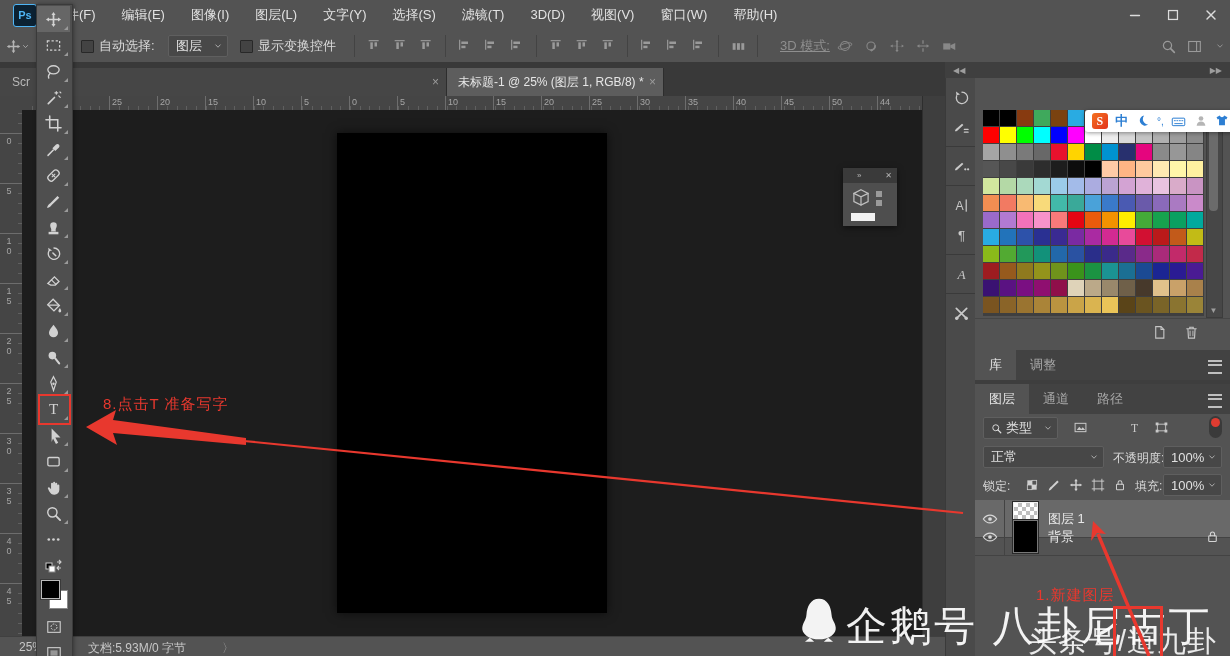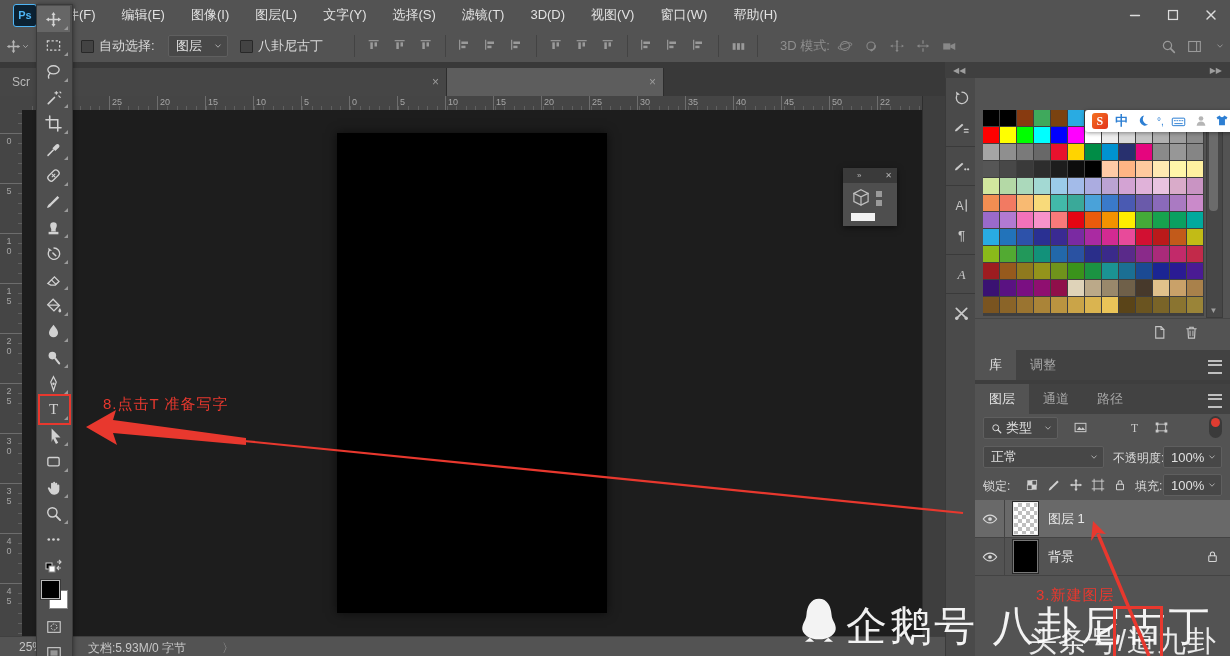--- a/index.html
+++ b/index.html
@@ -14,21 +14,21 @@
           color:#4fb5f5;font-size:11px;font-weight:bold;text-align:center;line-height:21px;}
   #menus{left:40px;top:0;height:30px;display:flex;align-items:center;}
   .menu-item{padding:0 13px;font-size:13px;color:#e2e2e2;height:30px;line-height:30px;white-space:nowrap;}
   #wincontrols{right:0;top:0;height:30px;display:flex;}
   .winbtn{width:38px;height:30px;display:flex;align-items:center;justify-content:center;color:#dcdcdc;}
   
   #optionsbar{left:0;top:30px;width:1230px;height:32px;background:#535353;border-bottom:1px solid #3c3c3c;}
   .opt-row{position:absolute;top:0;height:32px;display:flex;align-items:center;}
   .cb{width:11px;height:11px;background:#434343;border:1px solid #282828;border-radius:1px;margin-right:5px;}
   .opt-label{font-size:13px;color:#dadada;white-space:nowrap;}
-  .opt-label.dim{color:#8f8f8f;}
+  .opt-label.dim{color:#8f8f8f;text-decoration:underline;}
   .dropdown{display:flex;align-items:center;justify-content:space-between;background:#484848;border:1px solid #5f5f5f;
             border-radius:2px;height:20px;padding:0 4px 0 7px;color:#e0e0e0;font-size:13px;}
   .opt-sep{width:1px;height:22px;background:#434343;margin:0 6px;}
   .opt-ico{width:26px;height:24px;display:flex;align-items:center;justify-content:center;color:#9a9a9a;}
   .opt-ico.dim{color:#888;}
   
   #tabbar{left:0;top:62px;width:945px;height:34px;background:#393939;}
   .doctab{position:absolute;top:6px;height:28px;font-size:12px;}
   .doctab .ttl{position:absolute;top:0;line-height:28px;white-space:nowrap;}
   .doctab .close{position:absolute;top:0;line-height:28px;color:#9c9c9c;font-size:12px;}
@@ -172,21 +172,21 @@
     <div class="opt-row" style="left:168px;">
       <span class="dropdown" style="width:47px;">
         <span>图层</span>
           <span id="dd1-chev"><span style="color:#b5b5b5;"><svg class="ic" width="10" height="10" viewBox="0 0 18 18">
                 <path d="M5 7l4 4.2L13 7" fill="none" stroke="currentColor" stroke-width="1.6" stroke-linecap="round"></path>
               </svg></span></span>
       </span>
     </div>
     <div class="opt-row" style="left:240px;">
       <span class="cb"></span>
-      <span class="opt-label">八卦尼古丁</span>
+      <span class="opt-label">显示变换控件</span>
     </div>
     <div class="opt-row" style="left:348px;" id="alignrow">
         <span class="opt-sep"></span>
         <span class="opt-ico">
           <svg class="ic" width="15" height="15" viewBox="0 0 18 18">
             <path d="M2 2h12" stroke="currentColor" stroke-width="1.4"></path>
             <rect x="4" y="4" width="3" height="8" fill="currentColor"></rect>
             <rect x="9" y="4" width="3" height="5" fill="currentColor"></rect>
           </svg>
         </span>
@@ -335,20 +335,21 @@
         </span>
     </div>
   </div>
 
   <div id="tabbar" class="abs">
     <div id="tab1" class="doctab">
       <span class="ttl" style="left:12px;">Scr</span>
       <span class="close" style="right:7px;">×</span>
     </div>
     <div id="tab2" class="doctab">
+      <span class="ttl" style="left:11px;">未标题-1 @ 25% (图层 1, RGB/8) *</span>
       <span class="close" style="right:7px;">×</span>
     </div>
   </div>
 
   <div id="rcorner" class="abs"></div>
   <div id="hruler" class="abs">
       <div class="hmin" style="left: 10px;"></div>
       <div class="hmin" style="left: 19.64px;"></div>
       <div class="hmin" style="left: 29.28px;"></div>
       <div class="hmin" style="left: 38.92px;"></div>
@@ -467,21 +468,21 @@
       <span class="hlab" style="left: 618px;">30</span>
       <div class="htick" style="left: 663px;"></div>
       <span class="hlab" style="left: 666px;">35</span>
       <div class="htick" style="left: 711px;"></div>
       <span class="hlab" style="left: 714px;">40</span>
       <div class="htick" style="left: 759px;"></div>
       <span class="hlab" style="left: 762px;">45</span>
       <div class="htick" style="left: 807px;"></div>
       <span class="hlab" style="left: 810px;">50</span>
       <div class="htick" style="left: 855px;"></div>
-      <span class="hlab" style="left: 858px;">22</span>
+      <span class="hlab" style="left: 858px;">44</span>
     </div>
   <div id="vruler" class="abs">
       <div class="vmin" style="top: 3px;"></div>
       <div class="vmin" style="top: 13px;"></div>
       <div class="vmin" style="top: 23px;"></div>
       <div class="vmin" style="top: 33px;"></div>
       <div class="vmin" style="top: 43px;"></div>
       <div class="vmin" style="top: 53px;"></div>
       <div class="vmin" style="top: 63px;"></div>
       <div class="vmin" style="top: 73px;"></div>
@@ -1102,21 +1103,21 @@
         <div class="layer-row sel" style="top: 422px;">
           <span class="eyebox">
             <svg class="ic" width="16" height="16" viewBox="0 0 18 18">
               <path d="M1.5 9S4.5 4.6 9 4.6 16.5 9 16.5 9 13.5 13.4 9 13.4 1.5 9 1.5 9z" fill="none" stroke="currentColor" stroke-width="1.3"></path>
               <circle cx="9" cy="9" r="2.1" fill="currentColor"></circle>
             </svg>
           </span>
           <span class="thumb checker"></span>
           <span class="lname">图层 1</span>
         </div>
-        <div class="layer-row" style="top: 460px;">
+        <div class="layer-row" style="top: 440px;">
           <span class="eyebox">
             <svg class="ic" width="16" height="16" viewBox="0 0 18 18">
               <path d="M1.5 9S4.5 4.6 9 4.6 16.5 9 16.5 9 13.5 13.4 9 13.4 1.5 9 1.5 9z" fill="none" stroke="currentColor" stroke-width="1.3"></path>
               <circle cx="9" cy="9" r="2.1" fill="currentColor"></circle>
             </svg>
           </span>
           <span class="thumb black"></span>
           <span class="lname">背景</span>
           <span style="position: absolute; right: 10px; color: rgb(213, 213, 213);">
             <svg class="ic" width="15" height="15" viewBox="0 0 18 18">
@@ -1166,21 +1167,21 @@
   <div id="wm">
     <span id="penguin"><svg width="44" height="46" viewBox="0 0 20 21">
           <path d="M10 .8C6.2.8 4.5 4.4 4.3 7.9c-.1 1.9-.8 2.8-1.4 4.1-.5 1.2-.8 2.4-.3 3.6C3.4 17.6 6.1 19.3 10 19.3s6.6-1.7 7.4-3.7c.5-1.2.2-2.4-.3-3.6-.6-1.3-1.3-2.2-1.4-4.1C15.5 4.4 13.8.8 10 .8z" fill="currentColor"></path>
           <path d="M5.8 18.6L3.6 20.4h4.2zM14.2 18.6l2.2 1.8h-4.2z" fill="currentColor"></path>
         </svg></span>
     <span id="wm1">企鹅号 八卦尼古丁</span>
     <span id="wm2">头条号/道九卦</span>
   </div>
 
   <span id="step2" class="redtext">8.点击T 准备写字</span>
-  <span id="step1" class="redtext">3.新建图层</span>
+  <span id="step1" class="redtext">1.新建图层</span>
   <div id="redbox-t" class="redbox"></div>
   <div id="redbox-new" class="redbox"></div>
   <svg id="anno-svg" class="abs" width="1230" height="656">
     <polygon points="86,427 116,410 113,420 246,438 246,445 113,433 117,445" fill="#e8382e"></polygon>
     <line x1="244" y1="441" x2="963" y2="513" stroke="#e8382e" stroke-width="2.2"></line>
     <polygon points="1093,521 1106,534 1097,533 1091,541" fill="#e8382e"></polygon>
     <line x1="1098" y1="534" x2="1149" y2="656" stroke="#e8382e" stroke-width="3.4"></line>
   </svg>
 
 </div>

